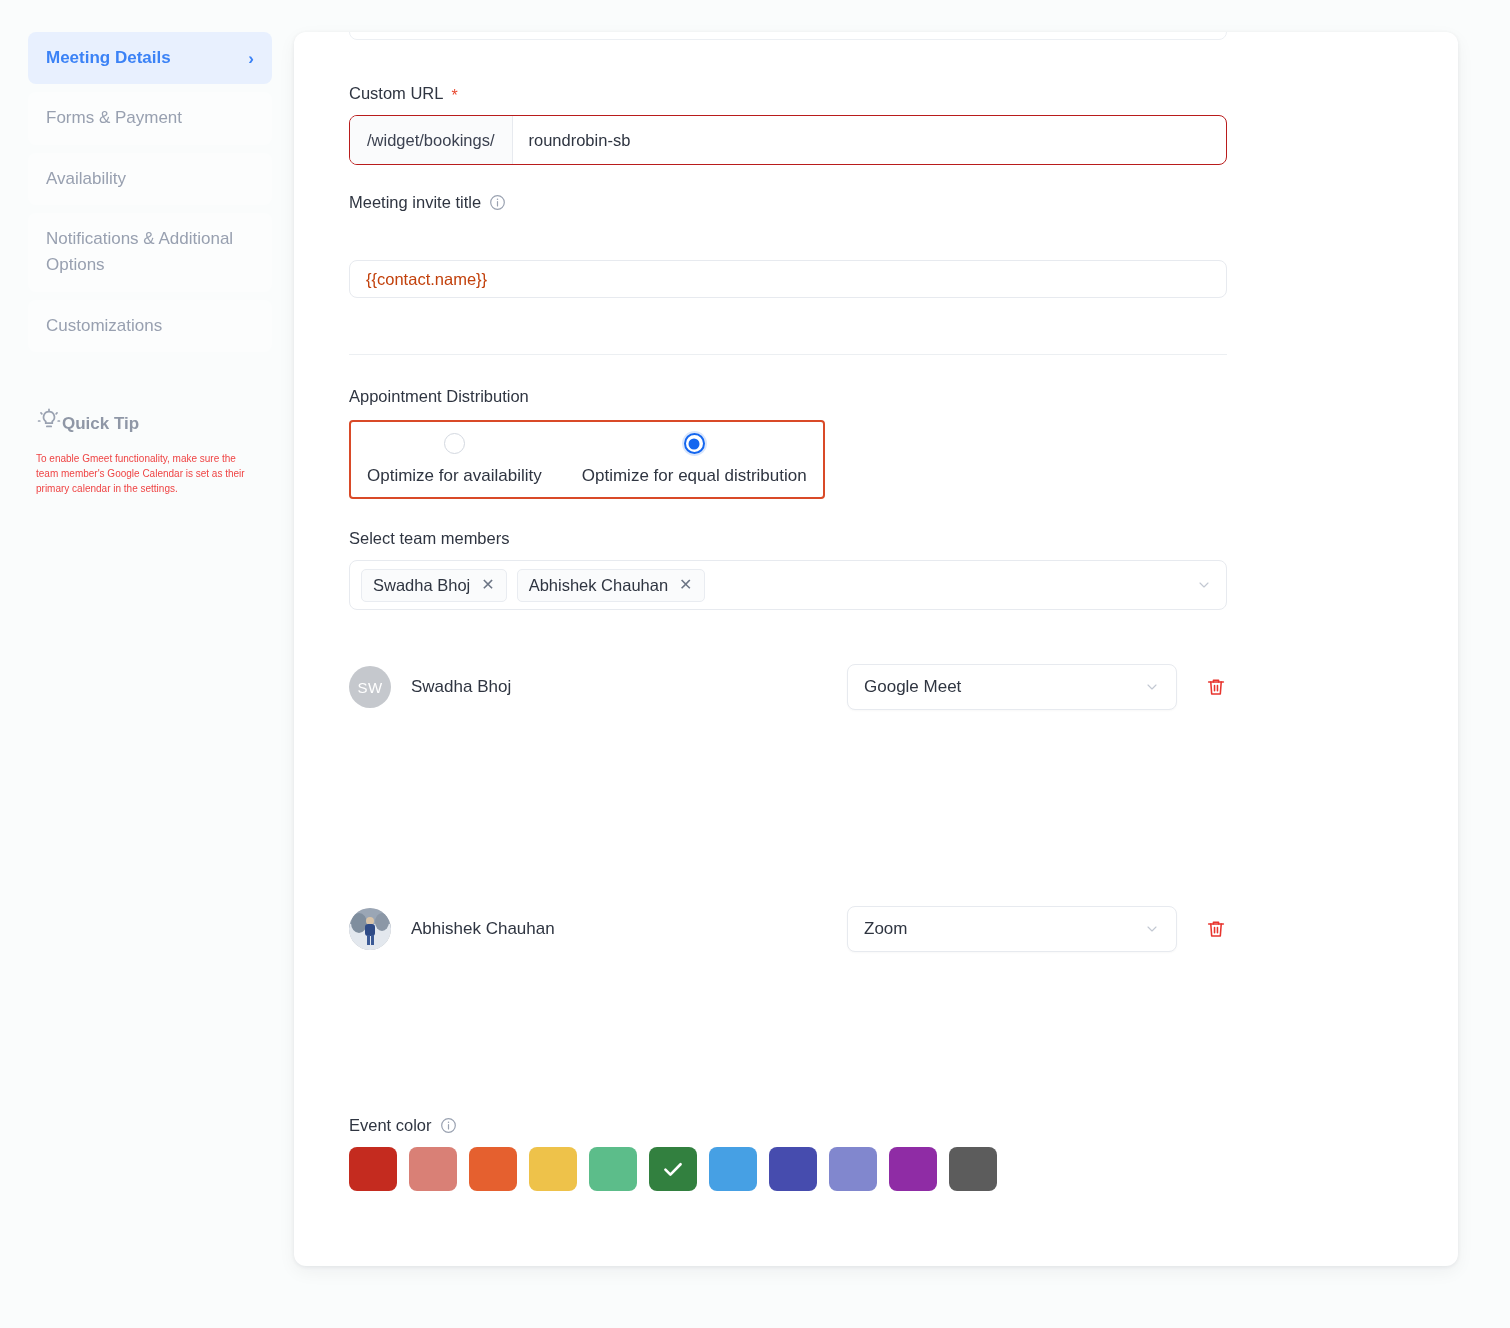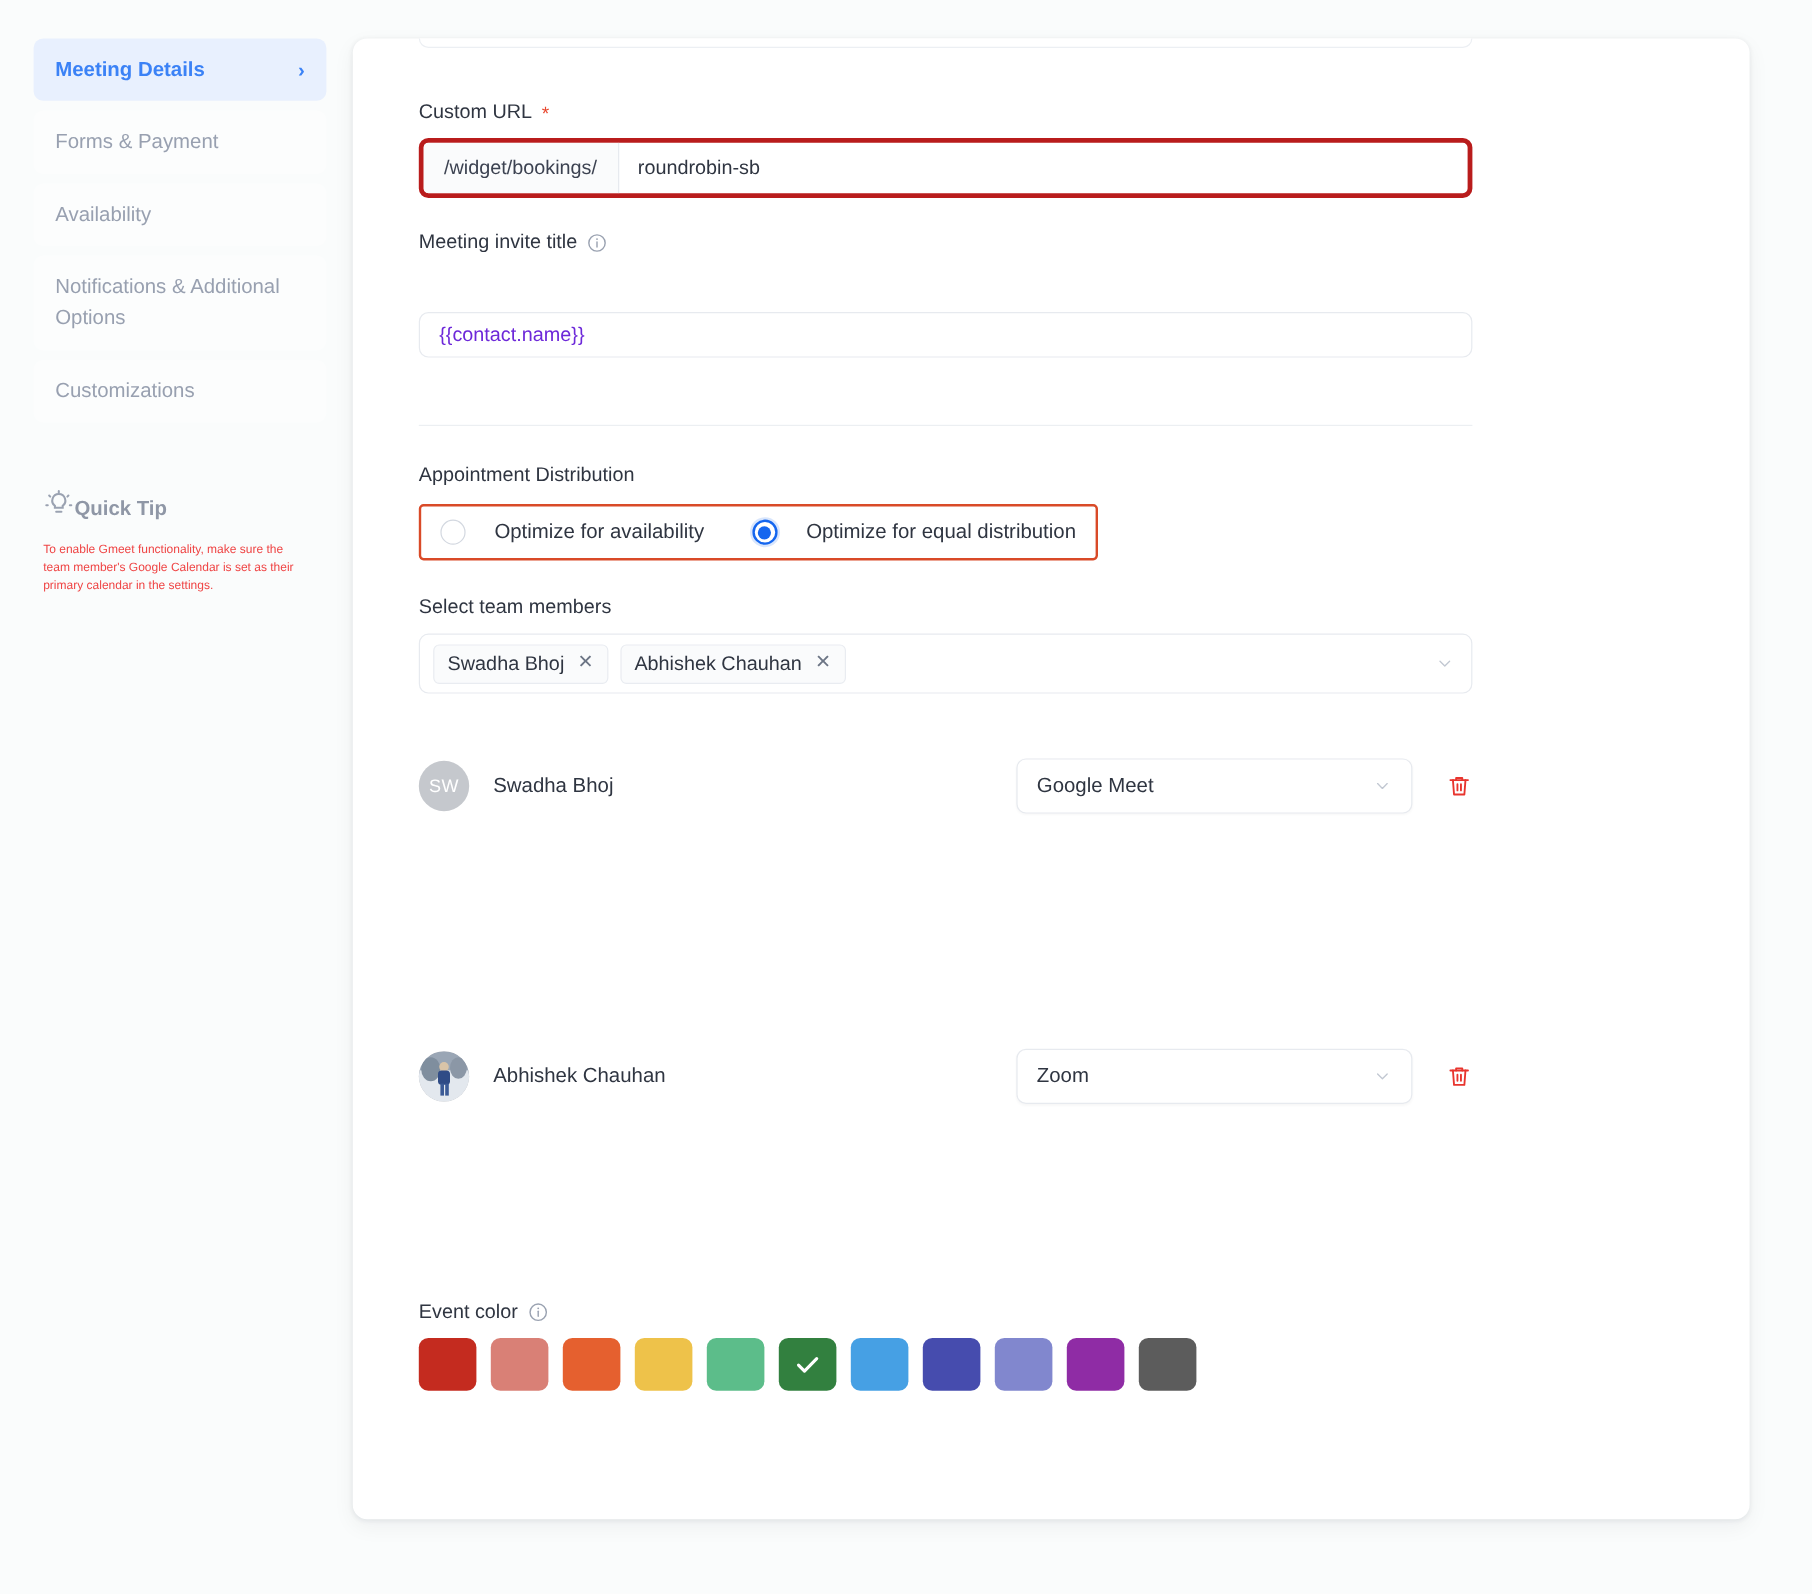--- a/index.html
+++ b/index.html
@@ -120,21 +120,21 @@
   .req-star { color: #e8482f; font-size: 16px; line-height: 1; position: relative; top: 2px;}
 
   .info-icon { width: 17px; height: 17px; display:block; }
 
   .group { padding-top: 0; }
 
   .url-row {
     display: flex;
     width: 878px;
     height: 50px;
-    border: 4px solid #b91c1c;
+    border: 1px solid #b91c1c;
     border-radius: 8px;
     overflow: hidden;
     background: #fff;
   }
   .url-prefix {
     display: flex; align-items: center;
     padding: 0 17px;
     background: #fafbfc;
     border-right: 1px solid #e7eaef;
     font-size: 16.5px;
@@ -151,46 +151,47 @@
 
   .text-input {
     width: 878px;
     height: 38px;
     border: 1px solid #e7eaef;
     border-radius: 8px;
     background: #fff;
     display: flex; align-items: center;
     padding: 0 16px;
     font-size: 16.5px;
-    color: #6d28d9;
+    color: #c2410c;
     margin-top: 48px;
   }
 
   .divider {
     width: 878px;
     height: 1px;
     background: #eceff2;
   }
 
   
   .radio-box {
     display: inline-flex;
     align-items: center;
     border: 2px solid #d94a28;
     border-radius: 4px;
     padding: 11px 16px;
     gap: 40px;
   }
   .radio-opt {
     display: flex;
-    align-items: flex-start;
-    gap: 24px;
+    align-items: center;
+    gap: 12px;
     font-size: 17px;
     color: #2f3541;
     cursor: pointer;
+    flex-direction: column;
   }
   .radio-circle {
     width: 21px; height: 21px;
     border-radius: 50%;
     border: 1.5px solid #d3d8e0;
     background: #fff;
     flex: none;
   }
   .radio-circle.checked {
     border: 2px solid #1466ef;

